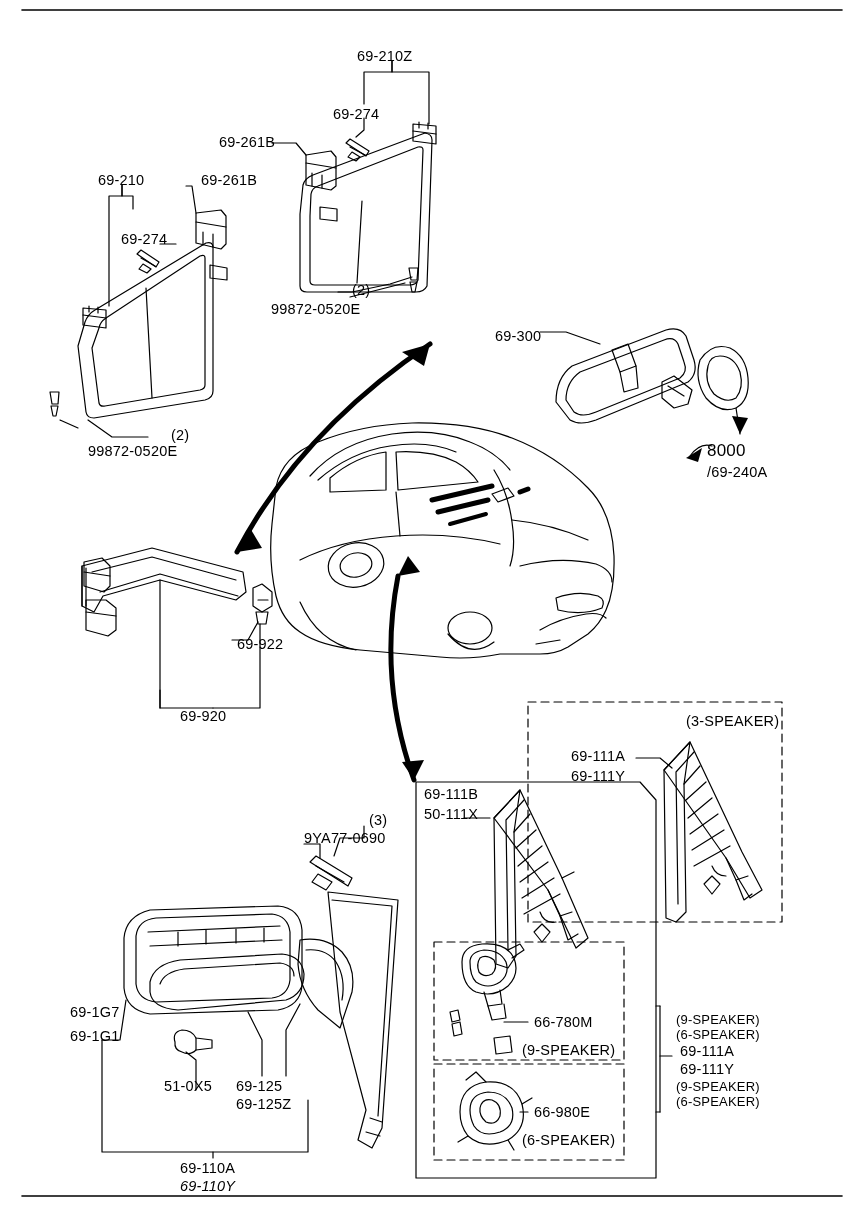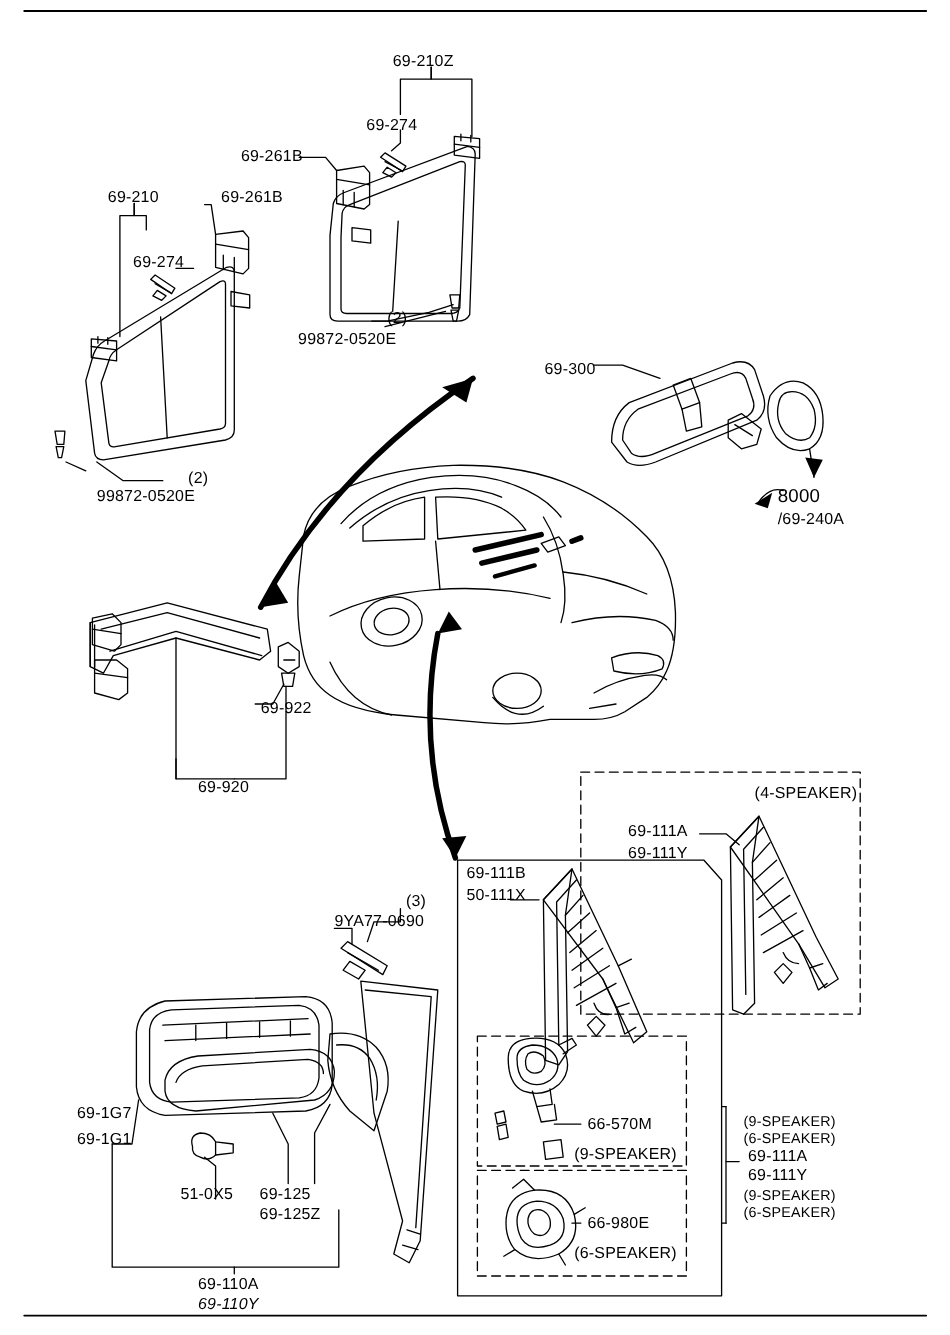--- a/index.html
+++ b/index.html
@@ -312,28 +312,28 @@
     <div class="lbl" style="left:121px; top:231px;">69-274</div>
     <div class="lbl" style="left:352px; top:282px;">(2)</div>
     <div class="lbl" style="left:271px; top:301px;">99872-0520E</div>
     <div class="lbl" style="left:171px; top:427px;">(2)</div>
     <div class="lbl" style="left:88px;  top:443px;">99872-0520E</div>
     <div class="lbl" style="left:495px; top:328px;">69-300</div>
     <div class="lbl big" style="left:707px; top:441px;">8000</div>
     <div class="lbl" style="left:707px; top:464px;">/69-240A</div>
     <div class="lbl" style="left:237px; top:636px;">69-922</div>
     <div class="lbl" style="left:180px; top:708px;">69-920</div>
-    <div class="lbl" style="left:686px; top:713px;">(4-SPEAKER)</div>
+    <div class="lbl" style="left:686px; top:713px;">(3-SPEAKER)</div>
     <div class="lbl" style="left:571px; top:748px;">69-111A</div>
     <div class="lbl" style="left:571px; top:768px;">69-111Y</div>
     <div class="lbl" style="left:424px; top:786px;text-align:center;">69-111B</div>
     <div class="lbl" style="left:424px; top:806px;">50-111X</div>
     <div class="lbl" style="left:369px; top:812px;">(3)</div>
     <div class="lbl" style="left:304px; top:830px;">9YA77-0690</div>
-    <div class="lbl" style="left:534px; top:1014px;">66-570M</div>
+    <div class="lbl" style="left:534px; top:1014px;">66-780M</div>
     <div class="lbl" style="left:522px; top:1042px;">(9-SPEAKER)</div>
     <div class="lbl" style="left:534px; top:1104px;">66-980E</div>
     <div class="lbl" style="left:522px; top:1132px;">(6-SPEAKER)</div>
     <div class="lbl small" style="left:676px; top:1012px;">(9-SPEAKER)</div>
     <div class="lbl small" style="left:676px; top:1027px;">(6-SPEAKER)</div>
     <div class="lbl" style="left:680px; top:1043px;">69-111A</div>
     <div class="lbl" style="left:680px; top:1061px;">69-111Y</div>
     <div class="lbl small" style="left:676px; top:1079px;">(9-SPEAKER)</div>
     <div class="lbl small" style="left:676px; top:1094px;">(6-SPEAKER)</div>
     <div class="lbl" style="left:70px;  top:1028px;">69-1G1</div>

